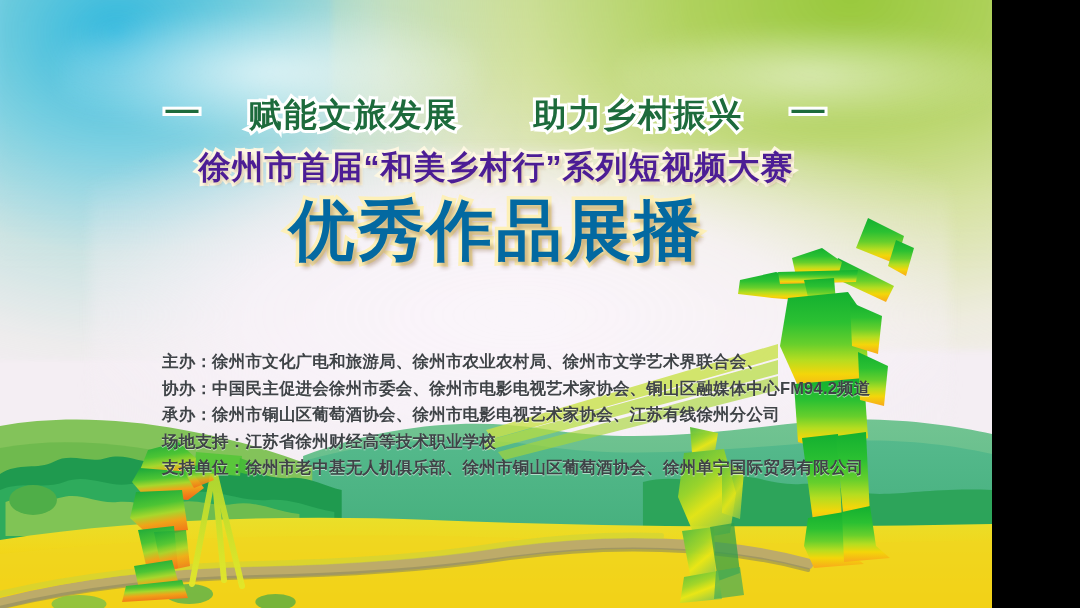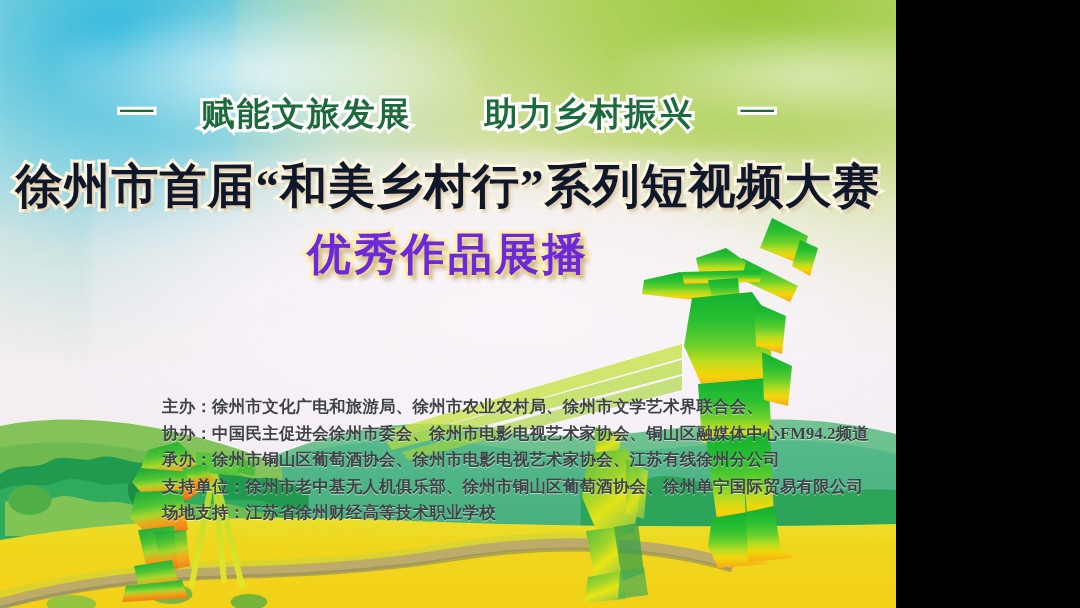--- a/index.html
+++ b/index.html
@@ -1,21 +1,21 @@
 <!DOCTYPE html>
 <html><head>
 <meta charset="utf-8">
 <style>
   html,body{margin:0;padding:0;background:#000;}
   *{box-sizing:border-box;}
   .poster{
     position:relative;
-    width:896px;height:608px;
+    width:992px;height:608px;
     overflow:hidden;
-    font-family:Liberation Serif, serif;
+    font-family:Liberation Sans, sans-serif;
     background:#f3eef2;
   }
 
   
   .bg-base{position:absolute;inset:0;background:#f4eef3;}
   .bg-sky-blue{
     position:absolute;left:-40px;top:-60px;width:560px;height:420px;
     background:radial-gradient(ellipse at 28% 22%, rgba(41,182,222,0.95) 0%, rgba(90,200,224,0.75) 26%, rgba(150,214,205,0.42) 48%, rgba(200,226,200,0.14) 68%, rgba(255,255,255,0) 82%);
     filter:blur(2px);
   }
@@ -57,48 +57,47 @@
     color:#1d6b3c;
     -webkit-text-stroke:6px #ffffff;
     paint-order:stroke fill;
     text-shadow:0 2px 0 rgba(255,255,255,0.85);
     display:inline-block;
   }
   .line-sub .dash{display:inline-block;vertical-align:0.18em;}
   .line-sub .gap{display:inline-block;width:26px;}
 
   .line-title{
-    margin-top:32px;
-    font-size:47px;font-weight:bold;letter-spacing:1px;line-height:1;
-    color:#0f172a;
+    margin-top:20px;
+    font-size:32px;font-weight:bold;letter-spacing:1px;line-height:1;
+    color:#4c1d95;
     -webkit-text-stroke:6px #fdf7e2;
     paint-order:stroke fill;
     text-shadow:2px 3px 3px rgba(120,70,20,0.25);
     display:block;
   }
 
   .line-big{
-    margin-top:23px;
-    font-size:44px;font-weight:bold;letter-spacing:3px;line-height:1;
-    color:#6d28d9;
+    margin-top:14px;
+    font-size:66px;font-weight:bold;letter-spacing:3px;line-height:1;
+    color:#0369a1;
     -webkit-text-stroke:7px #fdf0b8;
     paint-order:stroke fill;
     text-shadow:4px 5px 4px rgba(110,60,15,0.33);
     display:block;
   }
 
   
   .credits{
     position:absolute;left:162px;top:348px;
     font-size:16.5px;font-weight:bold;line-height:26.5px;
     color:#3f4347;
     letter-spacing:0.2px;
     text-shadow:0 1px 0 rgba(255,255,255,0.55);
     z-index:6;
-    margin-top:46px;
   }
   .credits div{white-space:nowrap;}
 
   
   .figure{position:absolute;}
   .fig-photographer{right:34px;bottom:2px;width:240px;height:400px;z-index:5;}
   .fig-walker{right:218px;bottom:0px;width:130px;height:185px;z-index:4;}
   .fig-tripod{left:96px;bottom:4px;width:190px;height:170px;z-index:5;}
   .figure svg{display:block;width:100%;height:100%;}
   .beams{position:absolute;right:214px;top:338px;width:300px;height:130px;z-index:3;}
@@ -292,17 +291,17 @@
 
     <div class="line-title">徐州市首届“和美乡村行”系列短视频大赛</div>
 
     <div class="line-big">优秀作品展播</div>
   </div>
 
   <div class="credits">
     <div>主办：徐州市文化广电和旅游局、徐州市农业农村局、徐州市文学艺术界联合会、</div>
     <div>协办：中国民主促进会徐州市委会、徐州市电影电视艺术家协会、铜山区融媒体中心FM94.2频道</div>
     <div>承办：徐州市铜山区葡萄酒协会、徐州市电影电视艺术家协会、江苏有线徐州分公司</div>
+    <div>场地支持：江苏省徐州财经高等技术职业学校</div>
     <div>支持单位：徐州市老中基无人机俱乐部、徐州市铜山区葡萄酒协会、徐州单宁国际贸易有限公司</div>
-    <div>场地支持：江苏省徐州财经高等技术职业学校</div>
   </div>
 
 </div>
 
 </body></html>

